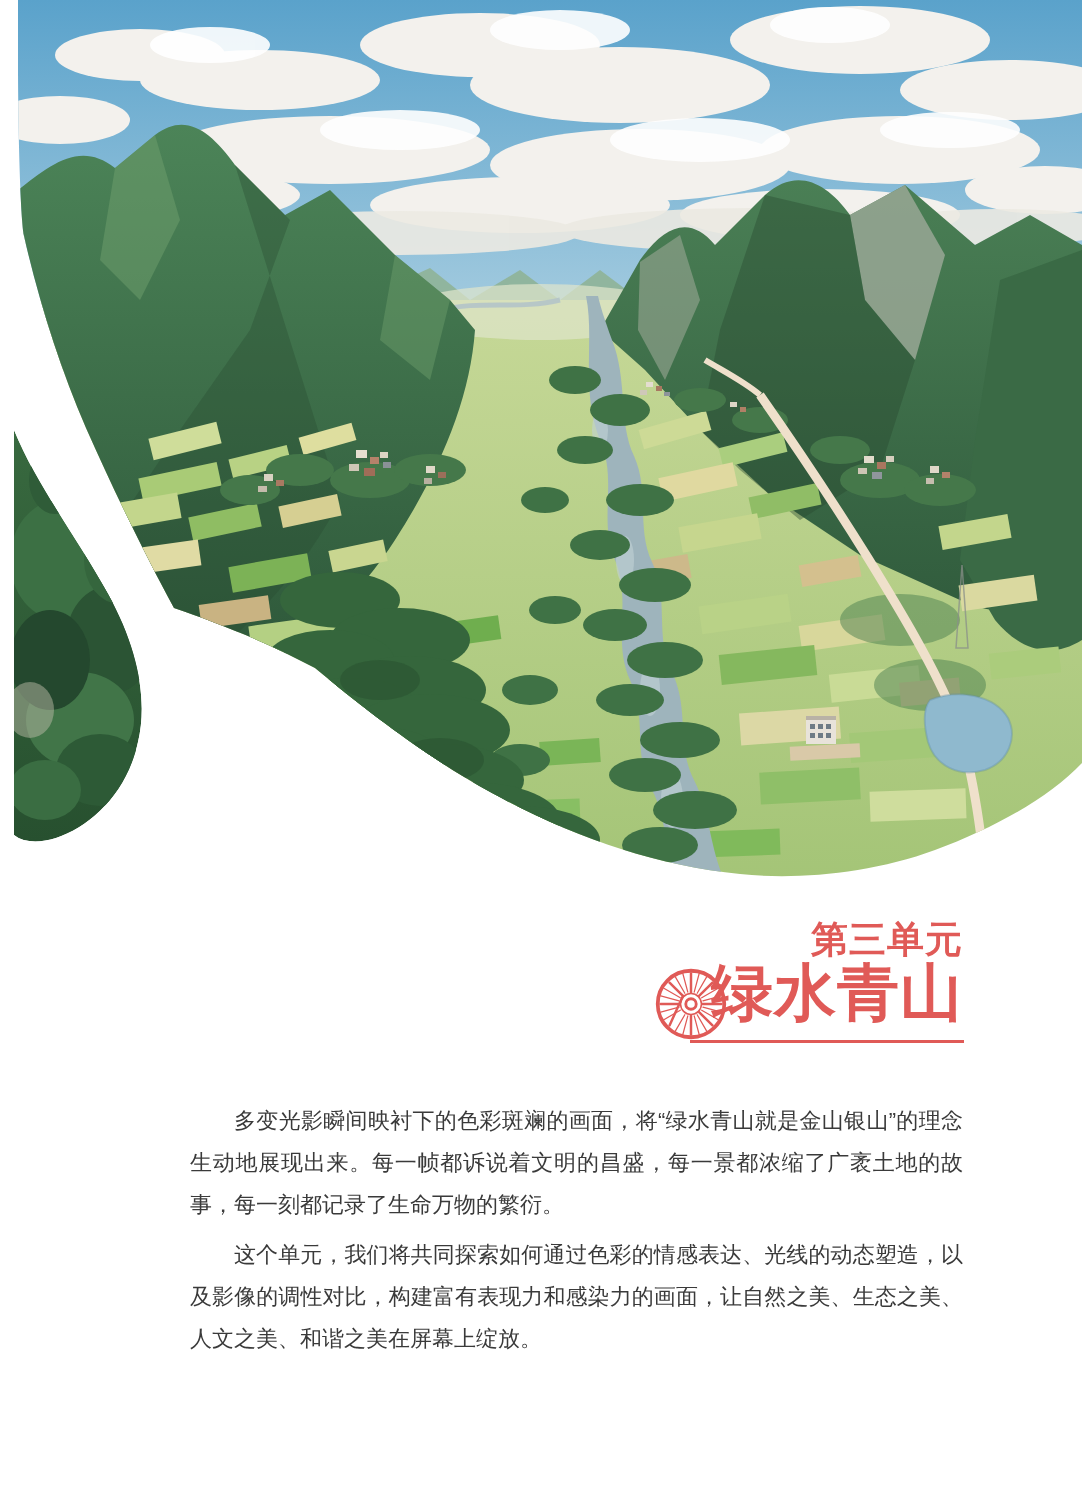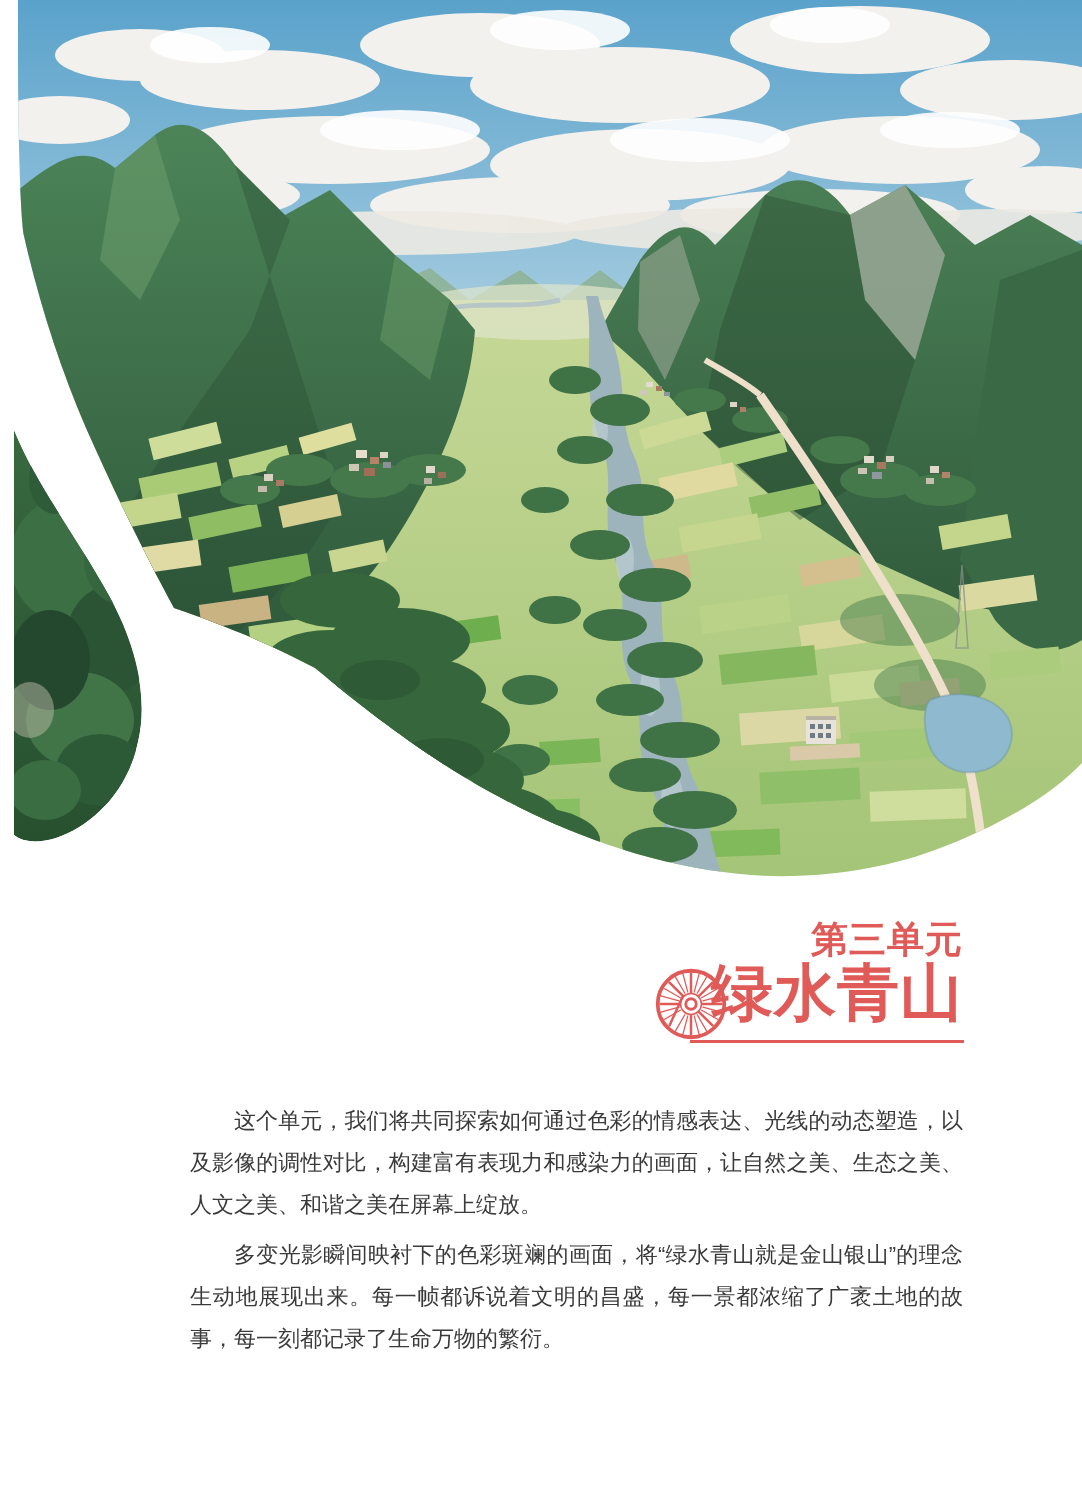--- a/index.html
+++ b/index.html
@@ -366,17 +366,17 @@
       </g>
     </svg>
   </div>
 
   <div class="unit-header">
     <div class="unit-label">第三单元</div>
     <div class="unit-title">绿水青山</div>
   </div>
 
   <div class="intro-text">
+    <p>多变光影瞬间映衬下的色彩斑斓的画面，将“绿水青山就是金山银山”的理念生动地展现出来。每一帧都诉说着文明的昌盛，每一景都浓缩了广袤土地的故事，每一刻都记录了生命万物的繁衍。</p>
     <p>这个单元，我们将共同探索如何通过色彩的情感表达、光线的动态塑造，以及影像的调性对比，构建富有表现力和感染力的画面，让自然之美、生态之美、人文之美、和谐之美在屏幕上绽放。</p>
-    <p>多变光影瞬间映衬下的色彩斑斓的画面，将“绿水青山就是金山银山”的理念生动地展现出来。每一帧都诉说着文明的昌盛，每一景都浓缩了广袤土地的故事，每一刻都记录了生命万物的繁衍。</p>
   </div>
 
 </div>
 
 </body></html>

